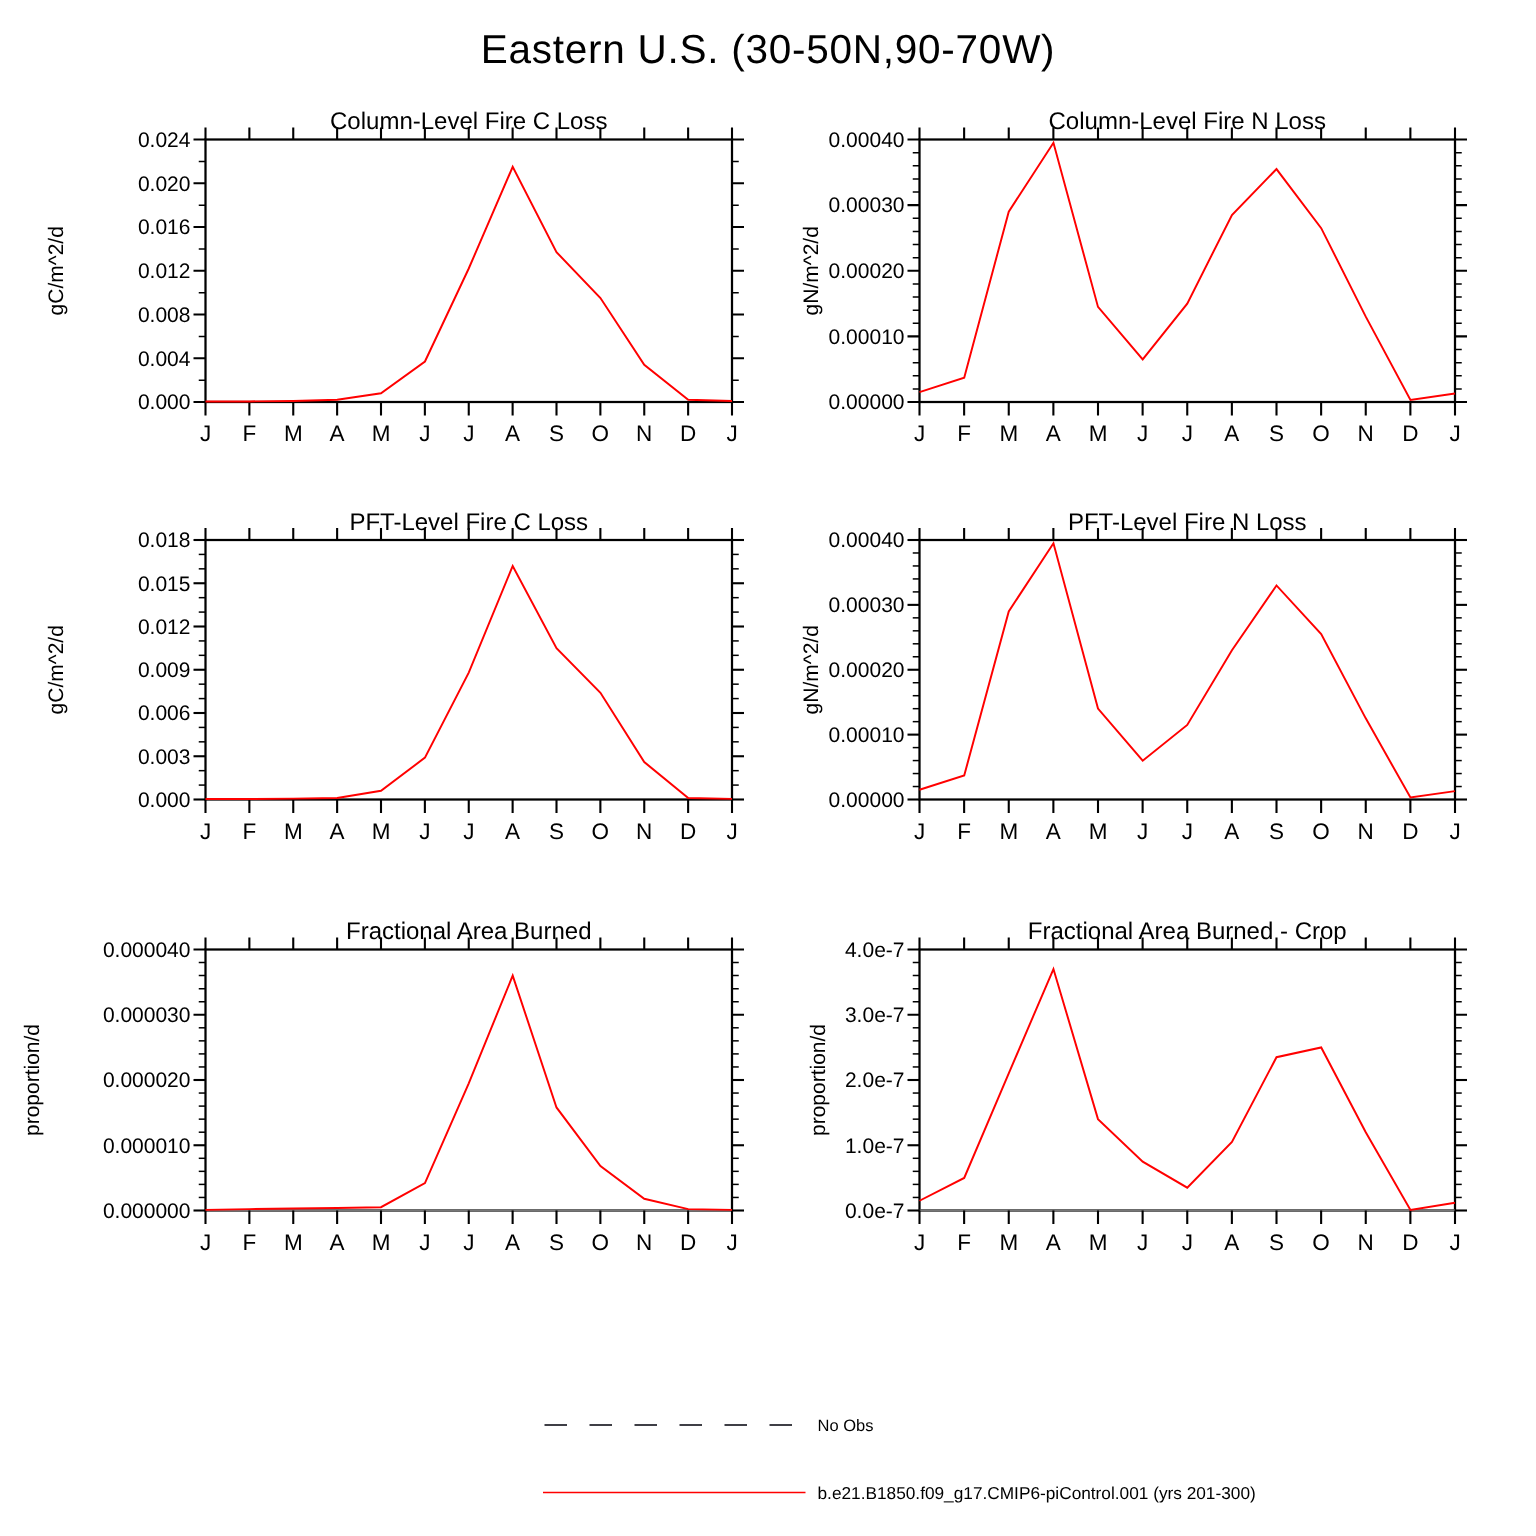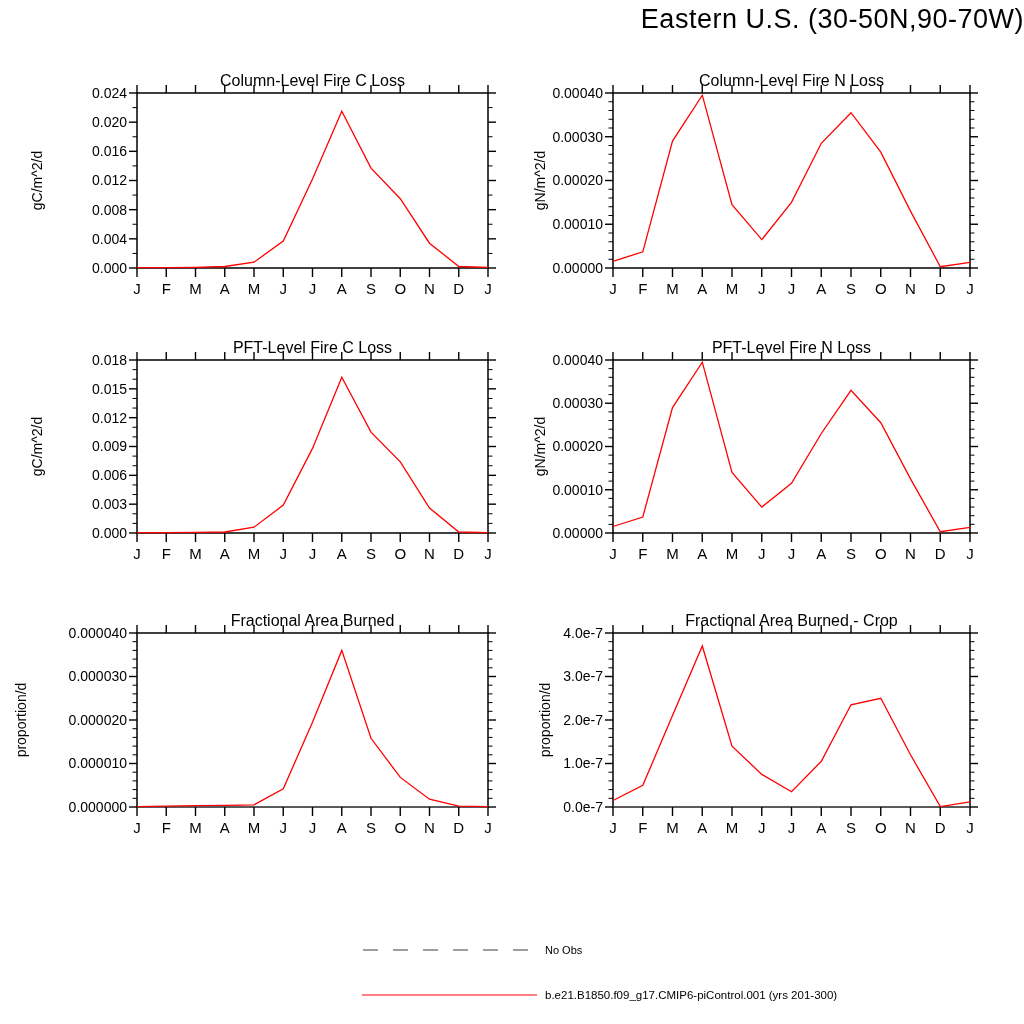--- a/index.html
+++ b/index.html
@@ -1,18 +1,18 @@
 <!DOCTYPE html>
 <html><head>
 <meta charset="utf-8">
 <style>
   html,body{margin:0;padding:0;background:#fff;}
   .page{position:relative;width:1024px;height:1024px;background:#ffffff;overflow:hidden;
         font-family:"Liberation Sans","DejaVu Sans",sans-serif;color:#000;}
-  .main-title{position:absolute;left:0;top:4px;width:1024px;text-align:right;
+  .main-title{position:absolute;left:0;top:18px;width:1024px;text-align:center;
               font-size:27px;letter-spacing:0.5px;}
   svg.panel{position:absolute;}
   svg.legend{position:absolute;}
 </style>
 </head>
 <body>
 
 <div class="page">
   <div class="main-title">Eastern U.S. (30-50N,90-70W)</div>
 

